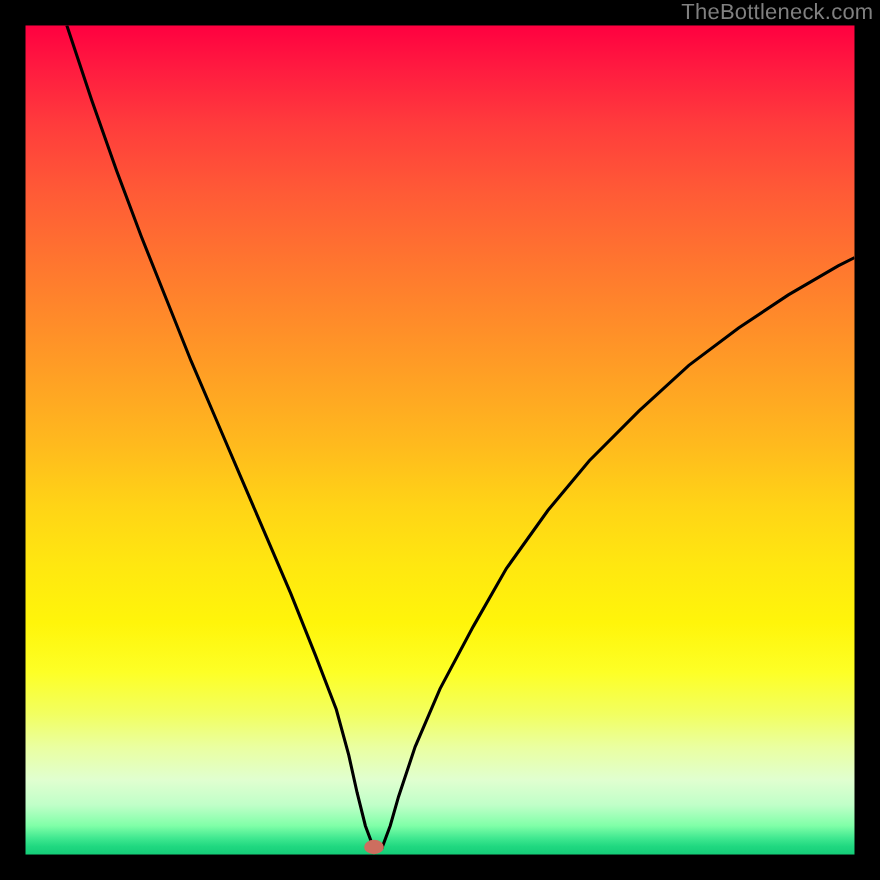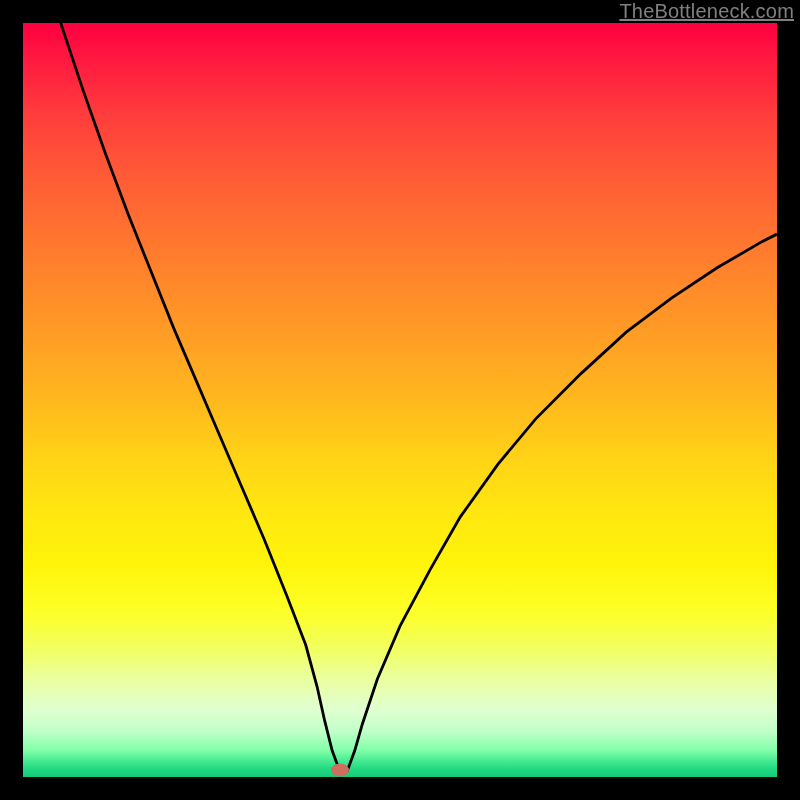--- a/index.html
+++ b/index.html
@@ -77,21 +77,20 @@
     transform: translate(-50%, -50%);
   }
   .attribution {
     position: absolute;
     top: 0;
     right: 6px;
     color: #808080;
     font-size: 20px;
     font-weight: 500;
     letter-spacing: 0.2px;
-    text-decoration: underline;
   }
 </style>
 </head>
 <body>
 
 <div class="outer-frame">
 
   <div class="attribution">TheBottleneck.com</div>
 
   <div class="plot-area">

